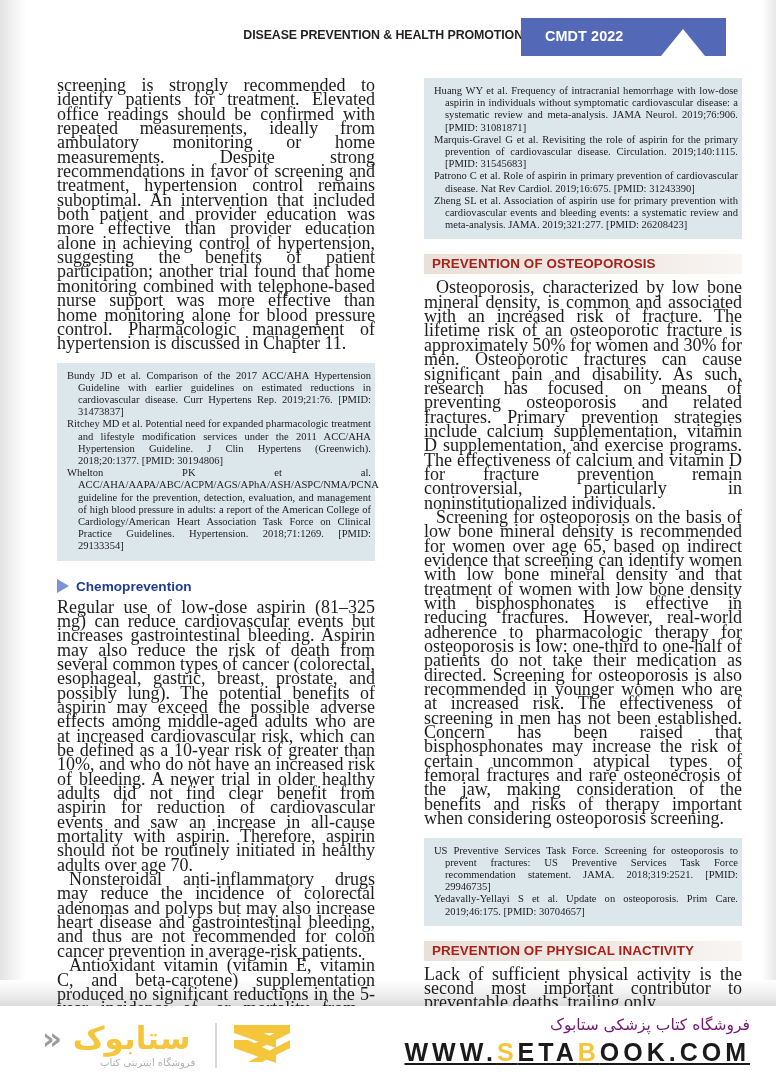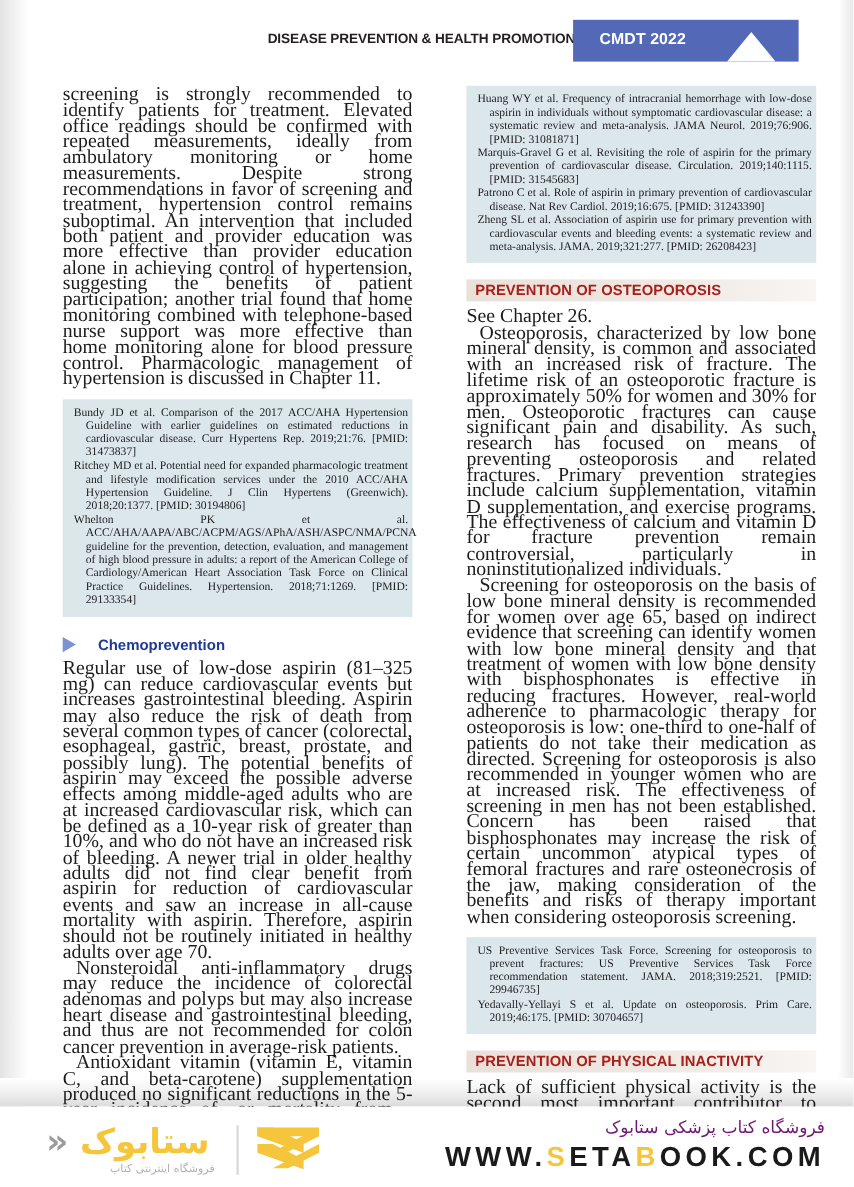--- a/index.html
+++ b/index.html
@@ -132,21 +132,21 @@
     font-weight: bold;
     font-size: 13.4px;
     letter-spacing: 0.1px;
     color: #a8201a;
     background: linear-gradient(to right, #eae0da 0%, #efe8e2 55%, #f8f5f3 100%);
     text-transform: uppercase;
   }
   .h-b {
     display: flex;
     align-items: center;
-    gap: 20px;
+    gap: 7px;
     margin: 18px 0 6px 0;
     font-family: "Liberation Sans", sans-serif;
     font-weight: bold;
     font-size: 13.6px;
     color: #1f3a93;
   }
   .h-b .tri {
     width: 0; height: 0;
     border-top: 7px solid transparent;
     border-bottom: 7px solid transparent;
@@ -214,20 +214,21 @@
     white-space: nowrap;
     margin-bottom: 4px;
   }
   #footer-url {
     font-family: "Liberation Sans", sans-serif;
     font-size: 25px;
     font-weight: bold;
     color: #1a1a1a;
     letter-spacing: 4px;
     white-space: nowrap;
+    text-decoration: underline;
   }
   #footer-url .gold { color: #f5c53b; }
 </style>
 </head>
 <body>
 
 <div id="page-sheet">
   <div class="page-shadow-left"></div>
   <div class="page-shadow-right"></div>
   <div class="page-shadow-bottom"></div>
@@ -240,21 +241,21 @@
       <div id="runhead-bar-pageno">9</div>
     </div>
   </div>
 
   <div class="col" id="col-left">
 
     <p class="body">screening is strongly recommended to identify patients for treatment. Elevated office readings should be confirmed with repeated measurements, ideally from ambulatory monitoring or home measurements. Despite strong recommendations in favor of screening and treatment, hypertension control remains suboptimal. An intervention that included both patient and provider education was more effective than provider education alone in achieving control of hypertension, suggesting the benefits of patient participation; another trial found that home monitoring combined with telephone-based nurse support was more effective than home monitoring alone for blood pressure control. Pharmacologic management of hypertension is discussed in Chapter 11.</p>
 
     <div class="refbox">
       <p class="ref">Bundy JD et al. Comparison of the 2017 ACC/AHA Hypertension Guideline with earlier guidelines on estimated reductions in cardiovascular disease. Curr Hypertens Rep. 2019;21:76. [PMID: 31473837]</p>
-      <p class="ref">Ritchey MD et al. Potential need for expanded pharmacologic treatment and lifestyle modification services under the 2010 ACC/AHA Hypertension Guideline. J Clin Hypertens (Greenwich). 2018;20:1377. [PMID: 30194806]</p>
+      <p class="ref">Ritchey MD et al. Potential need for expanded pharmacologic treatment and lifestyle modification services under the 2011 ACC/AHA Hypertension Guideline. J Clin Hypertens (Greenwich). 2018;20:1377. [PMID: 30194806]</p>
       <p class="ref">Whelton PK et al. ACC/AHA/AAPA/ABC/ACPM/AGS/APhA/ASH/ASPC/NMA/PCNA guideline for the prevention, detection, evaluation, and management of high blood pressure in adults: a report of the American College of Cardiology/American Heart Association Task Force on Clinical Practice Guidelines. Hypertension. 2018;71:1269. [PMID: 29133354]</p>
     </div>
 
     <div class="h-b">
       <span class="tri"></span>
       <span>Chemoprevention</span>
     </div>
 
     <p class="body">Regular use of low-dose aspirin (81–325 mg) can reduce cardiovascular events but increases gastrointestinal bleeding. Aspirin may also reduce the risk of death from several common types of cancer (colorectal, esophageal, gastric, breast, prostate, and possibly lung). The potential benefits of aspirin may exceed the possible adverse effects among middle-aged adults who are at increased cardiovascular risk, which can be defined as a 10-year risk of greater than 10%, and who do not have an increased risk of bleeding. A newer trial in older healthy adults did not find clear benefit from aspirin for reduction of cardiovascular events and saw an increase in all-cause mortality with aspirin. Therefore, aspirin should not be routinely initiated in healthy adults over age 70.</p>
     <p class="body indent">Nonsteroidal anti-inflammatory drugs may reduce the incidence of colorectal adenomas and polyps but may also increase heart disease and gastrointestinal bleeding, and thus are not recommended for colon cancer prevention in average-risk patients.</p>
@@ -267,21 +268,20 @@
 
     <div class="refbox" style="margin-top:0;">
       <p class="ref">Huang WY et al. Frequency of intracranial hemorrhage with low-dose aspirin in individuals without symptomatic cardiovascular disease: a systematic review and meta-analysis. JAMA Neurol. 2019;76:906. [PMID: 31081871]</p>
       <p class="ref">Marquis-Gravel G et al. Revisiting the role of aspirin for the primary prevention of cardiovascular disease. Circulation. 2019;140:1115. [PMID: 31545683]</p>
       <p class="ref">Patrono C et al. Role of aspirin in primary prevention of cardiovascular disease. Nat Rev Cardiol. 2019;16:675. [PMID: 31243390]</p>
       <p class="ref">Zheng SL et al. Association of aspirin use for primary prevention with cardiovascular events and bleeding events: a systematic review and meta-analysis. JAMA. 2019;321:277. [PMID: 26208423]</p>
     </div>
 
     <div class="h-a">PREVENTION OF OSTEOPOROSIS</div>
 
-    <p class="body">See Chapter 26.</p>
     <p class="body indent">Osteoporosis, characterized by low bone mineral density, is common and associated with an increased risk of fracture. The lifetime risk of an osteoporotic fracture is approximately 50% for women and 30% for men. Osteoporotic fractures can cause significant pain and disability. As such, research has focused on means of preventing osteoporosis and related fractures. Primary prevention strategies include calcium supplementation, vitamin D supplementation, and exercise programs. The effectiveness of calcium and vitamin D for fracture prevention remain controversial, particularly in noninstitutionalized individuals.</p>
     <p class="body indent">Screening for osteoporosis on the basis of low bone mineral density is recommended for women over age 65, based on indirect evidence that screening can identify women with low bone mineral density and that treatment of women with low bone density with bisphosphonates is effective in reducing fractures. However, real-world adherence to pharmacologic therapy for osteoporosis is low: one-third to one-half of patients do not take their medication as directed. Screening for osteoporosis is also recommended in younger women who are at increased risk. The effectiveness of screening in men has not been established. Concern has been raised that bisphosphonates may increase the risk of certain uncommon atypical types of femoral fractures and rare osteonecrosis of the jaw, making consideration of the benefits and risks of therapy important when considering osteoporosis screening.</p>
 
     <div class="refbox">
       <p class="ref">US Preventive Services Task Force. Screening for osteoporosis to prevent fractures: US Preventive Services Task Force recommendation statement. JAMA. 2018;319:2521. [PMID: 29946735]</p>
       <p class="ref">Yedavally-Yellayi S et al. Update on osteoporosis. Prim Care. 2019;46:175. [PMID: 30704657]</p>
     </div>
 
     <div class="h-a">PREVENTION OF PHYSICAL INACTIVITY</div>
 

